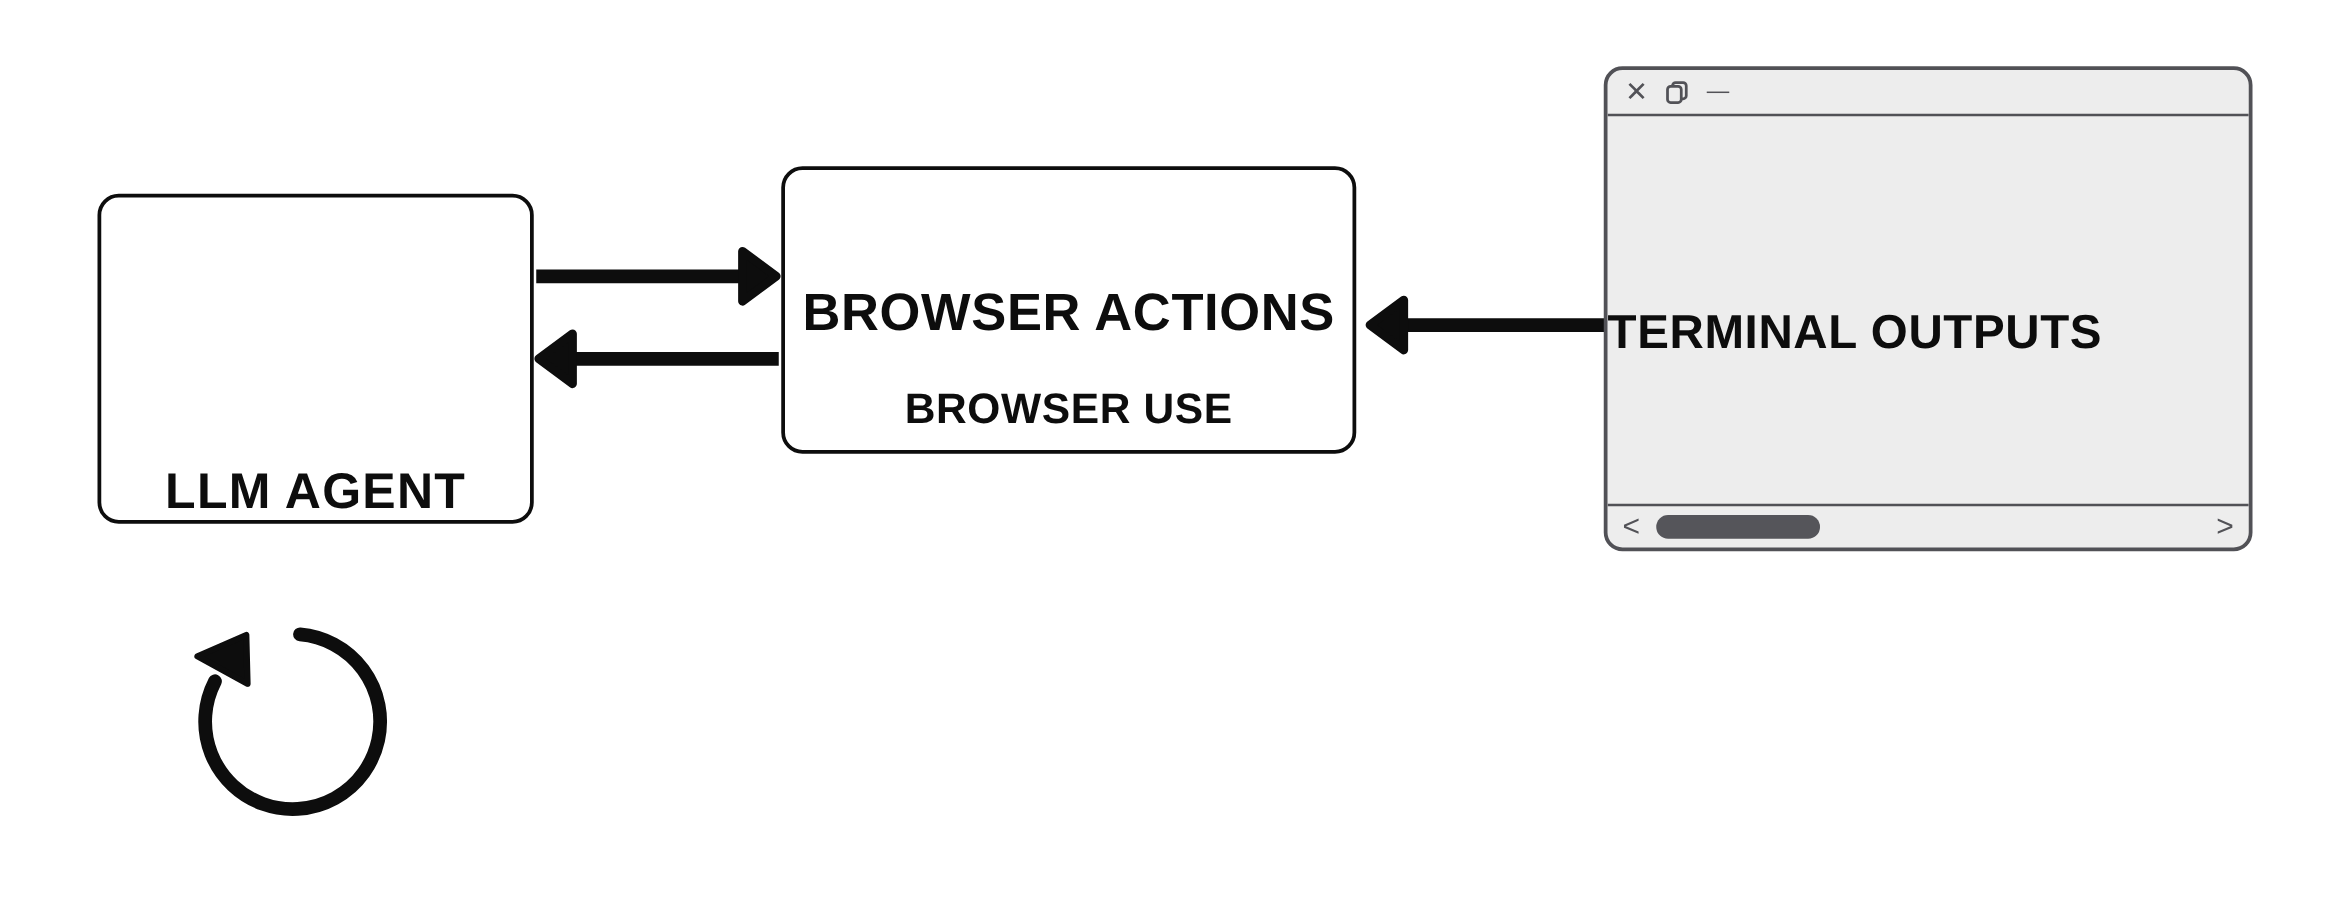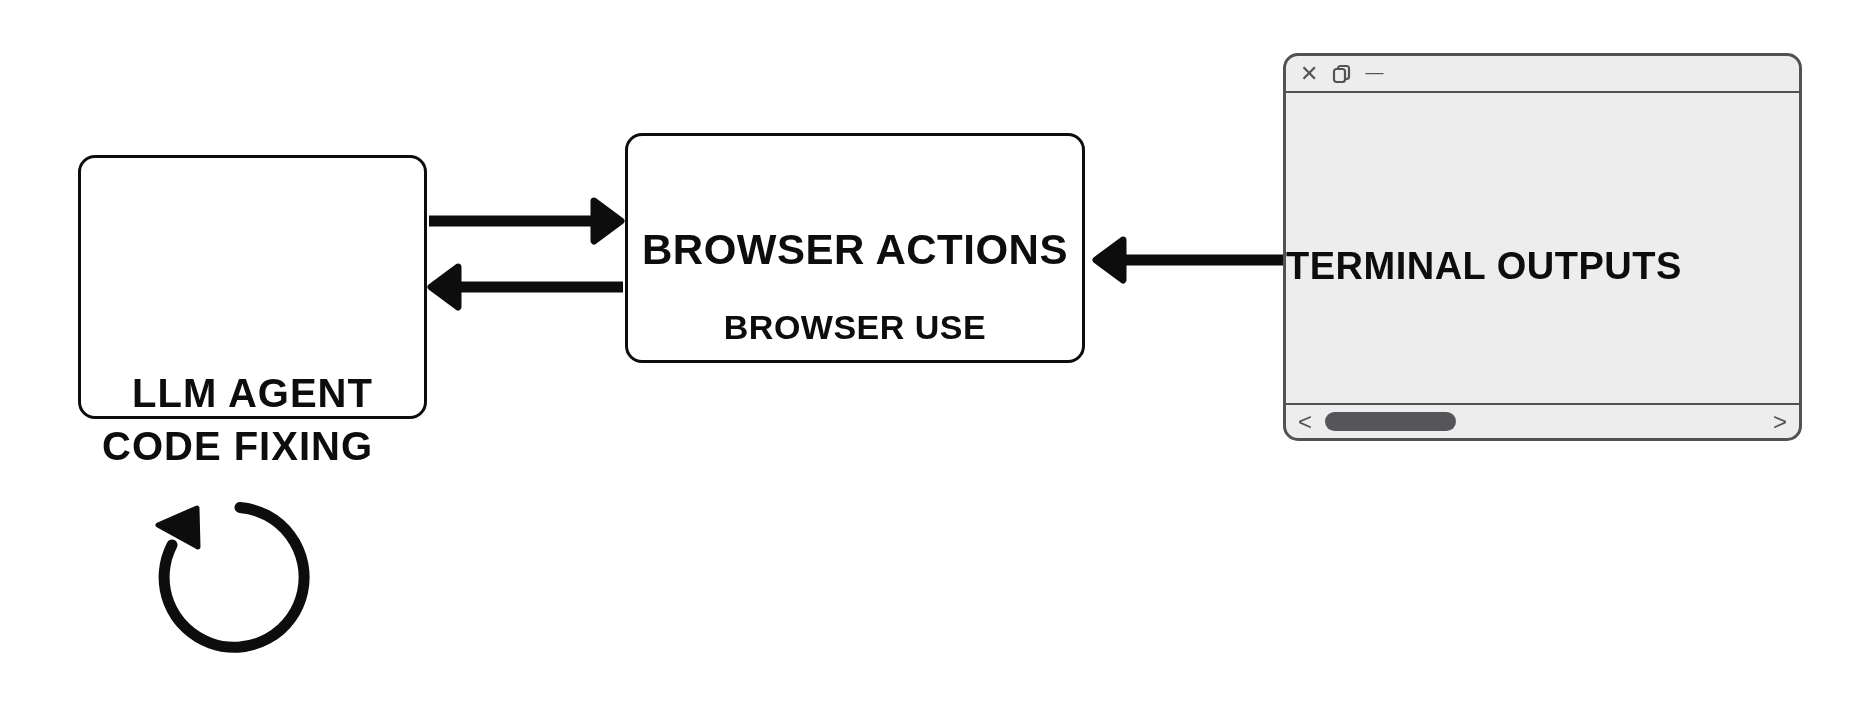--- a/index.html
+++ b/index.html
@@ -81,19 +81,18 @@
       <span class="win-min">—</span>
     </div>
     <div class="terminal-title">TERMINAL OUTPUTS</div>
     <div class="scrollbar">
       <span class="scroll-arrow">&lt;</span>
       <div class="thumb"></div>
       <span class="scroll-arrow right">&gt;</span>
     </div>
   </div>
 
-  <div class="code-fixing">CODE FIXING</div>
   <svg class="loop-svg" viewBox="0 0 180 180">
     <path d="M 100 17.5 A 70 70 0 1 1 32 55" fill="none" stroke="#0d0d0d" stroke-width="11" stroke-linecap="round"></path>
     <polygon points="57,18 58,57 18,35" fill="#0d0d0d" stroke="#0d0d0d" stroke-width="5" stroke-linejoin="round"></polygon>
   </svg>
 
 </div>
 
 </body></html>

